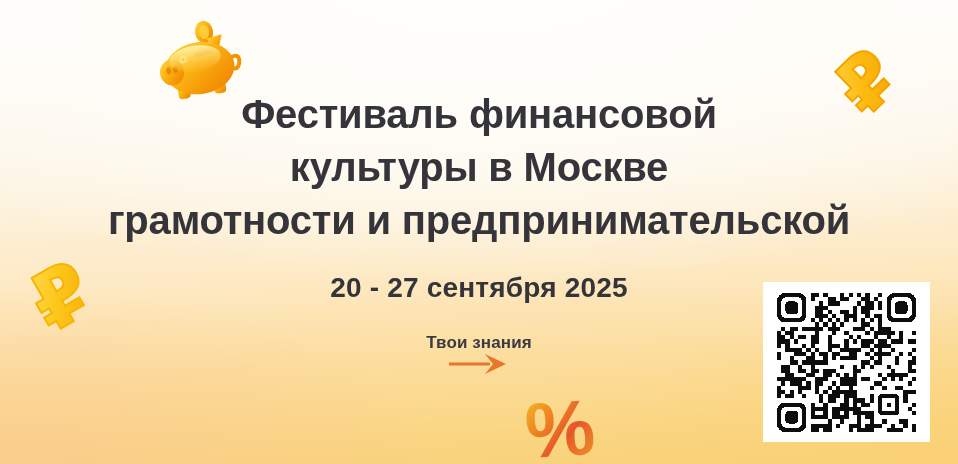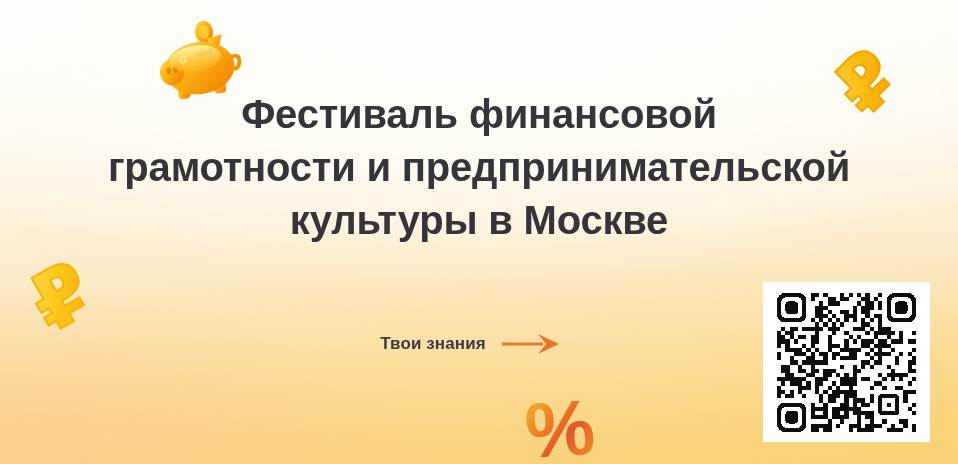--- a/index.html
+++ b/index.html
@@ -79,20 +79,21 @@
     right: 0;
     top: 333px;
     display: flex;
     align-items: center;
     justify-content: center;
     gap: 0;
     color: #3a3a40;
     font-size: 17px;
     font-weight: 600;
     letter-spacing: 0.1px;
+    flex-direction: column;
   }
   .tagline .seg { white-space: nowrap; }
   .arrow-wrap {
     display: inline-flex;
     align-items: center;
     margin: 0 16px;
     line-height: 0;
   }
 
   
@@ -205,24 +206,25 @@
         </linearGradient>
       </defs>
       <text x="42" y="66" text-anchor="middle" font-family="'Liberation Sans','DejaVu Sans',sans-serif" font-size="78" font-weight="700" fill="url(#gPct)">%</text>
     </svg>
   </div>
 
   <div class="content">
 
     <div class="title">
       <span class="tline l1">Фестиваль финансовой</span>
+      <span class="tline l3">культуры в Москве</span>
       <span class="tline l2">грамотности и предпринимательской</span>
-      <span class="tline l3">культуры в Москве</span>
     </div>
 
+    <div class="date">20 - 27 сентября 2025</div>
 
     <div class="tagline">
       <span class="seg">Твои знания</span>
       <span class="arrow-wrap">
         <svg width="60" height="22" viewBox="0 0 60 22" aria-hidden="true">
           <path d="M0 11 H41" stroke="#e8772e" stroke-width="3.2" fill="none" stroke-linecap="butt"></path>
           <path d="M36 1 L57 11 L36 21 L44 11 Z" fill="#e8772e"></path>
         </svg>
       </span>
     </div>

